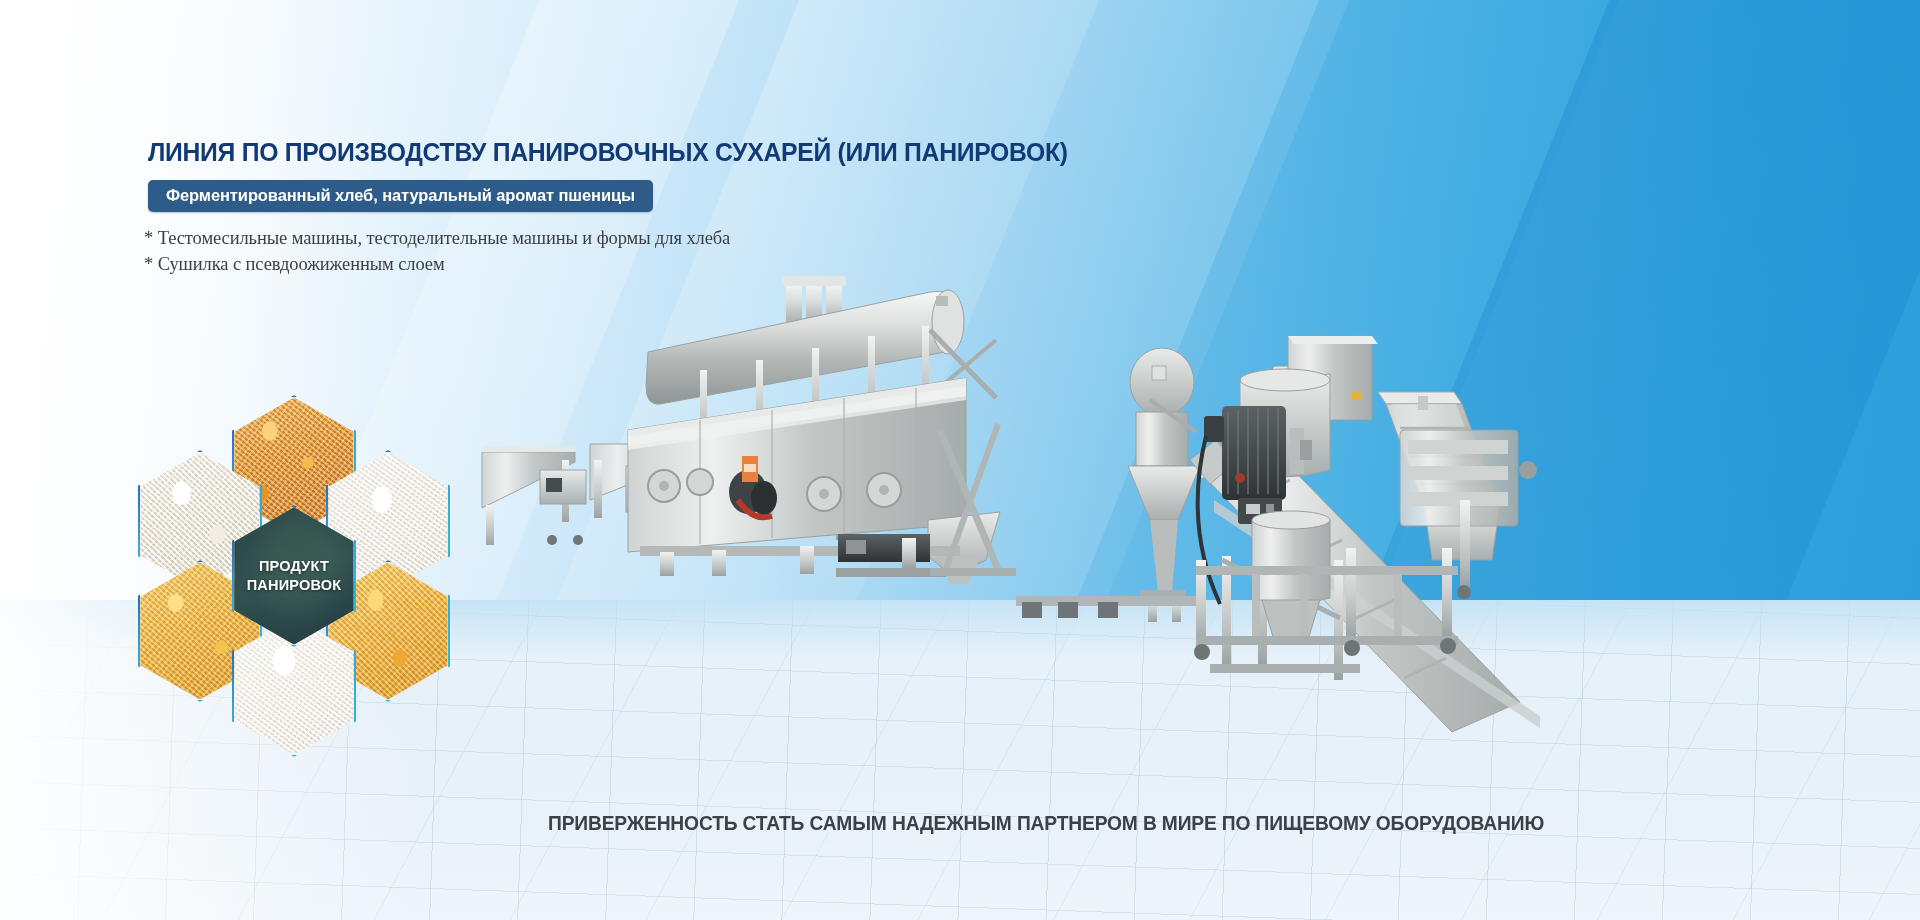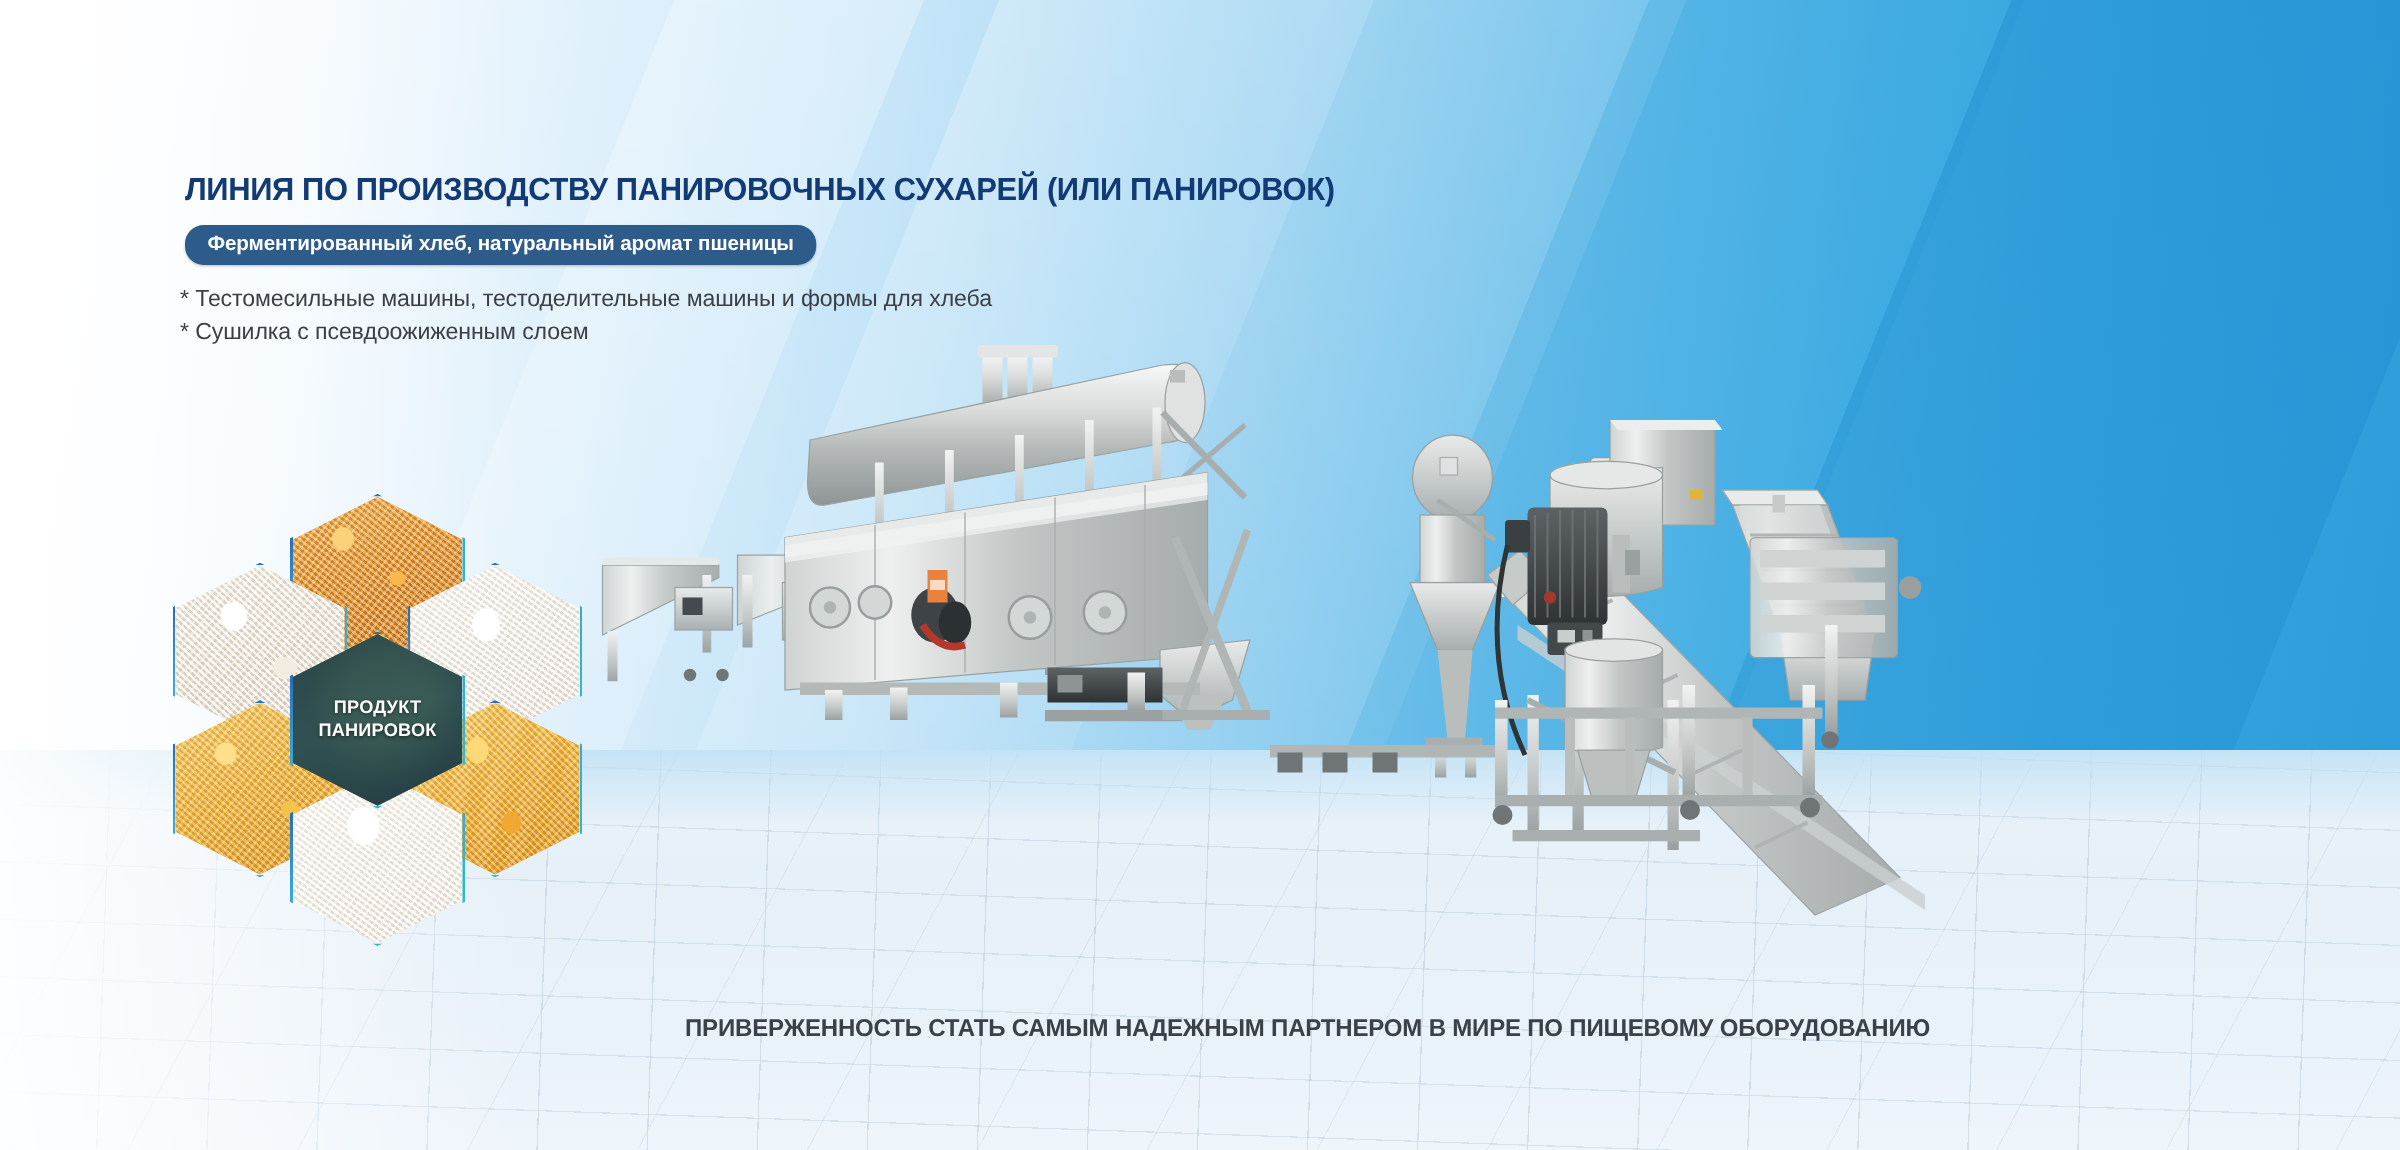--- a/index.html
+++ b/index.html
@@ -47,33 +47,33 @@
   .copy{position:absolute;left:144px;top:138px;width:900px;}
   .headline{
     font-family:"Liberation Sans", sans-serif;
     font-weight:bold;font-size:25.5px;letter-spacing:-.3px;
     color:#123a75;white-space:nowrap;
     transform:scaleX(.97);transform-origin:left center;
     margin:0 0 13px 4px;
   }
   .badge{display:inline-block;background:#2e5c8a;color:#ffffff;
     font-weight:bold;font-size:16.5px;letter-spacing:-.1px;
-    padding:6px 18px 7px 18px;border-radius:15px;
+    padding:6px 18px 7px 18px;border-radius:5px;
     box-shadow:0 1px 2px rgba(0,40,80,.25);
     margin:0 0 14px 4px;white-space:nowrap;}
   .bullets{margin:0;padding:0;list-style:none;}
   .bullets li, .para{
     font-size:18.5px;line-height:25.5px;color:#3c3f44;
-    letter-spacing:-.1px;white-space:nowrap;
+    letter-spacing:-.1px;white-space:nowrap;font-family:Liberation Serif, serif;
   }
   .para{white-space:normal;width:640px;}
 
   
   .hexwrap{position:absolute;left:124px;top:395px;width:340px;height:300px;}
-  .hex{position:absolute;width:140px;height:142px;
+  .hex{position:absolute;width:124px;height:142px;
     clip-path:polygon(50% 0%,100% 25%,100% 75%,50% 100%,0% 75%,0% 25%);
     display:flex;align-items:center;justify-content:center;}
   .hex .inner{position:absolute;inset:2.4px;
     clip-path:polygon(50% 0%,100% 25%,100% 75%,50% 100%,0% 75%,0% 25%);
     background-size:cover;background-position:center;}
   .hex .ring{position:absolute;inset:0;
     clip-path:polygon(50% 0%,100% 25%,100% 75%,50% 100%,0% 75%,0% 25%);}
   .hex-label{position:relative;z-index:3;color:#fff;font-weight:bold;
     font-size:14.5px;line-height:19px;text-align:center;
     text-shadow:0 1px 3px rgba(0,0,0,.55);letter-spacing:.2px;}

